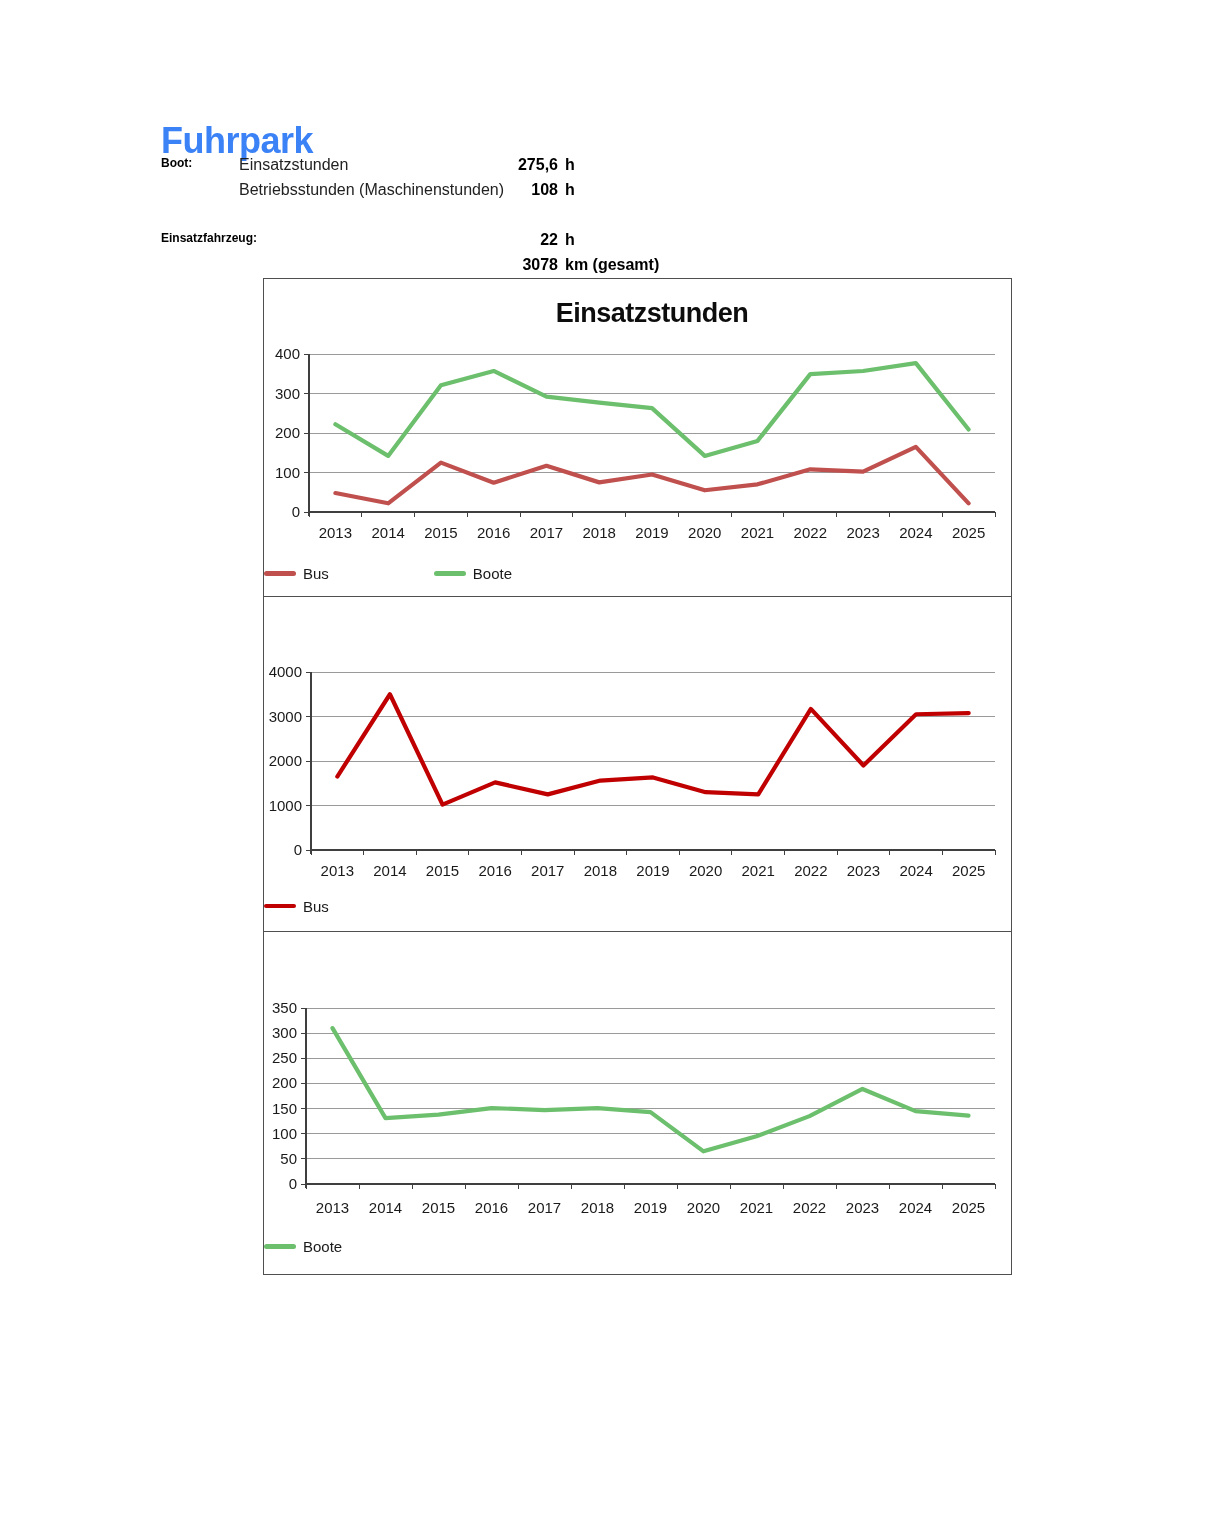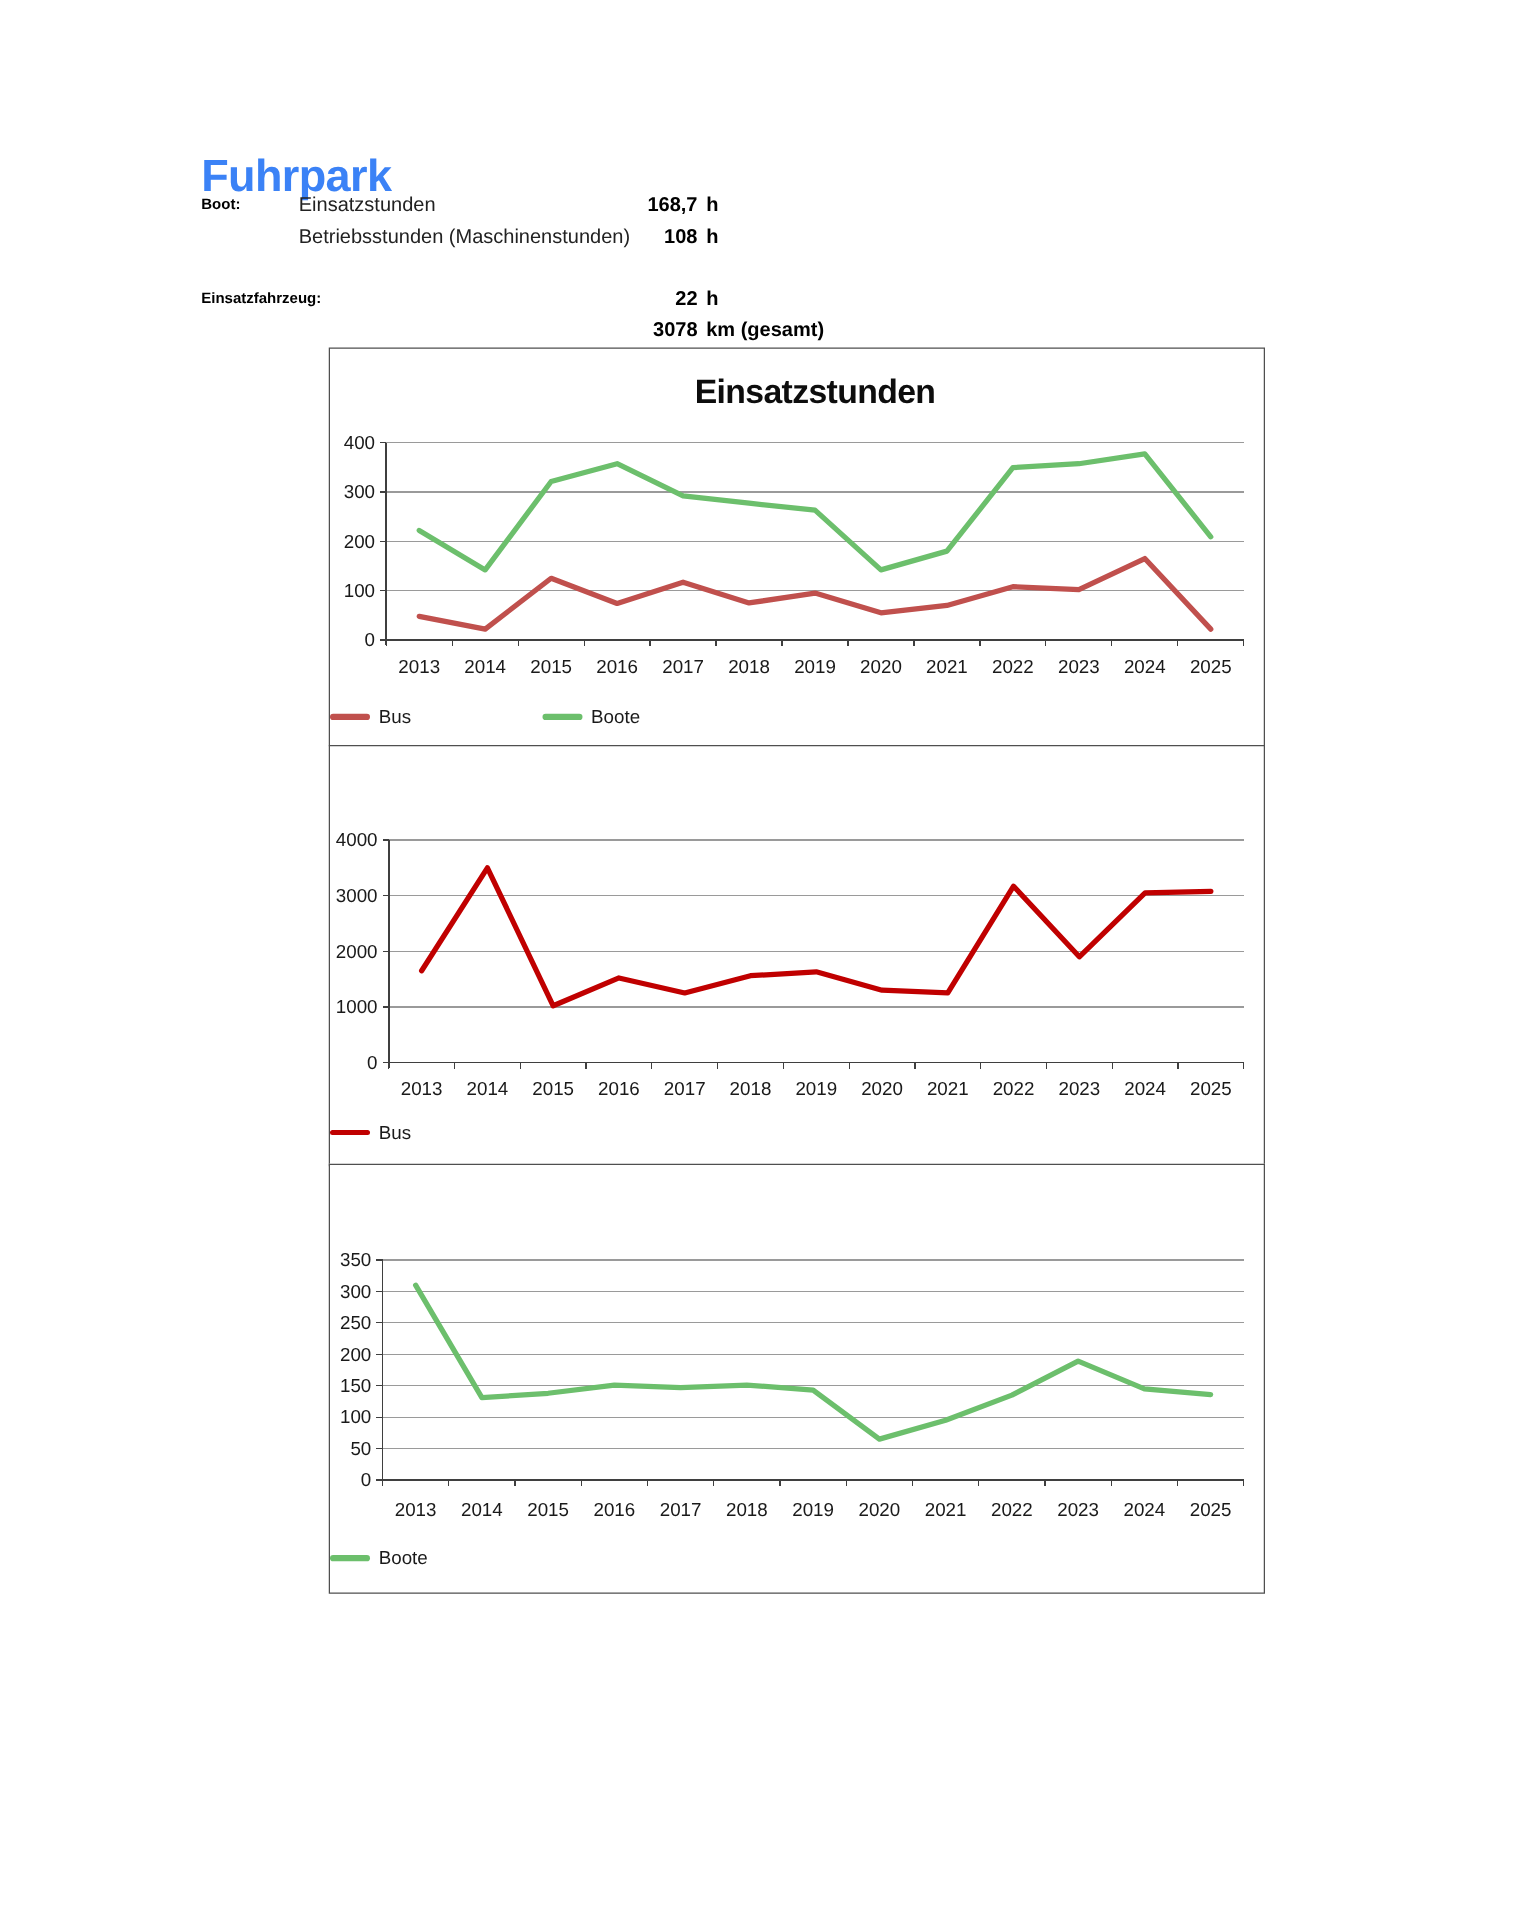--- a/index.html
+++ b/index.html
@@ -25,21 +25,21 @@
   .legend-swatch{width:32px;height:4.5px;border-radius:2.5px;display:inline-block;}
   svg text{font-family:"Liberation Sans",sans-serif;font-size:15px;fill:#1a1a1a;}
 </style>
 </head>
 <body>
 
 <div class="abs doc-title">Fuhrpark</div>
 
 <div class="abs info-label" style="left:161px;top:156px">Boot:</div>
 <div class="abs info-text" style="left:239px;top:156px">Einsatzstunden</div>
-<div class="abs info-value" style="top:156px">168,7</div>
+<div class="abs info-value" style="top:156px">275,6</div>
 <div class="abs info-unit" style="top:156px">h</div>
 
 <div class="abs info-text" style="left:239px;top:181px">Betriebsstunden (Maschinenstunden)</div>
 <div class="abs info-value" style="top:181px">108</div>
 <div class="abs info-unit" style="top:181px">h</div>
 
 <div class="abs info-label" style="left:161px;top:231px">Einsatzfahrzeug:</div>
 <div class="abs info-value" style="top:231px">22</div>
 <div class="abs info-unit" style="top:231px">h</div>
 <div class="abs info-value" style="top:256px">3078</div>

